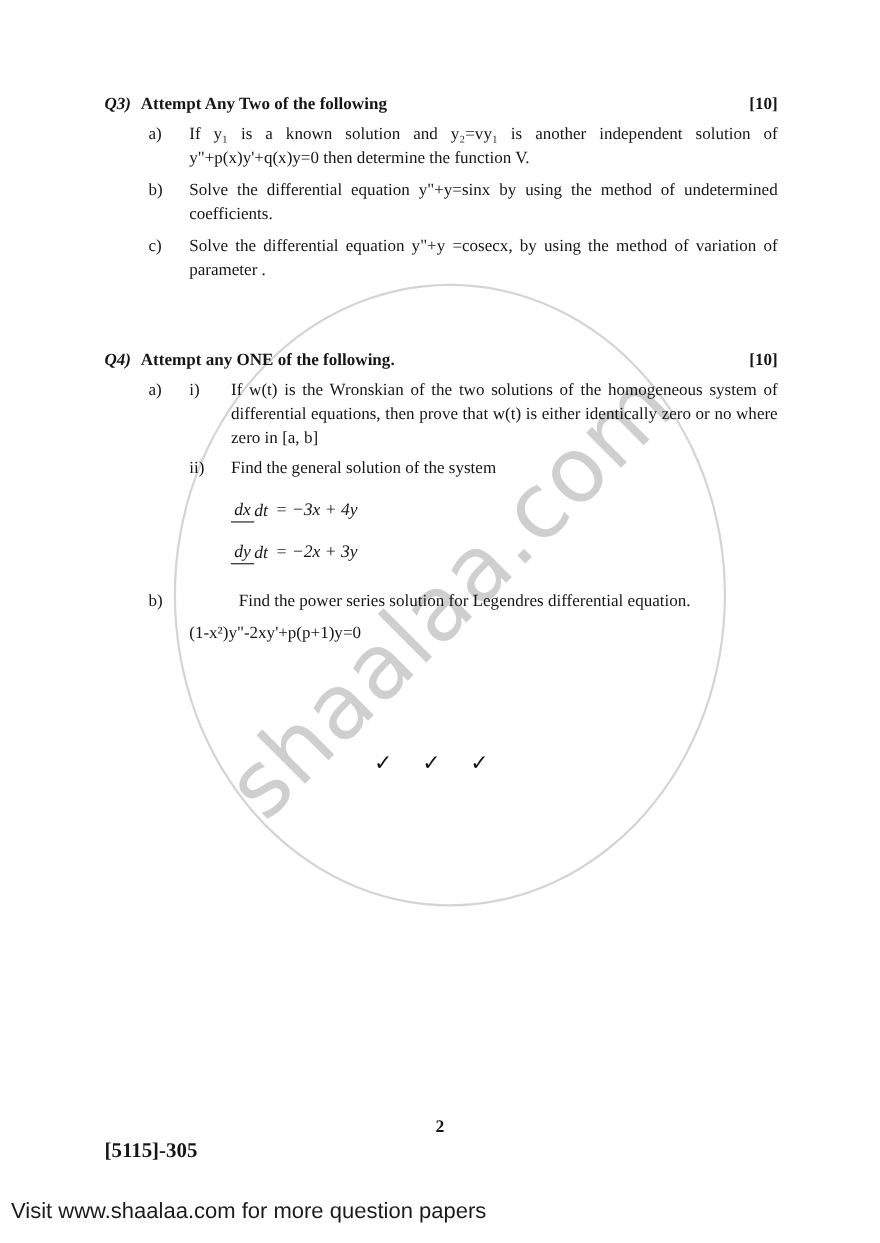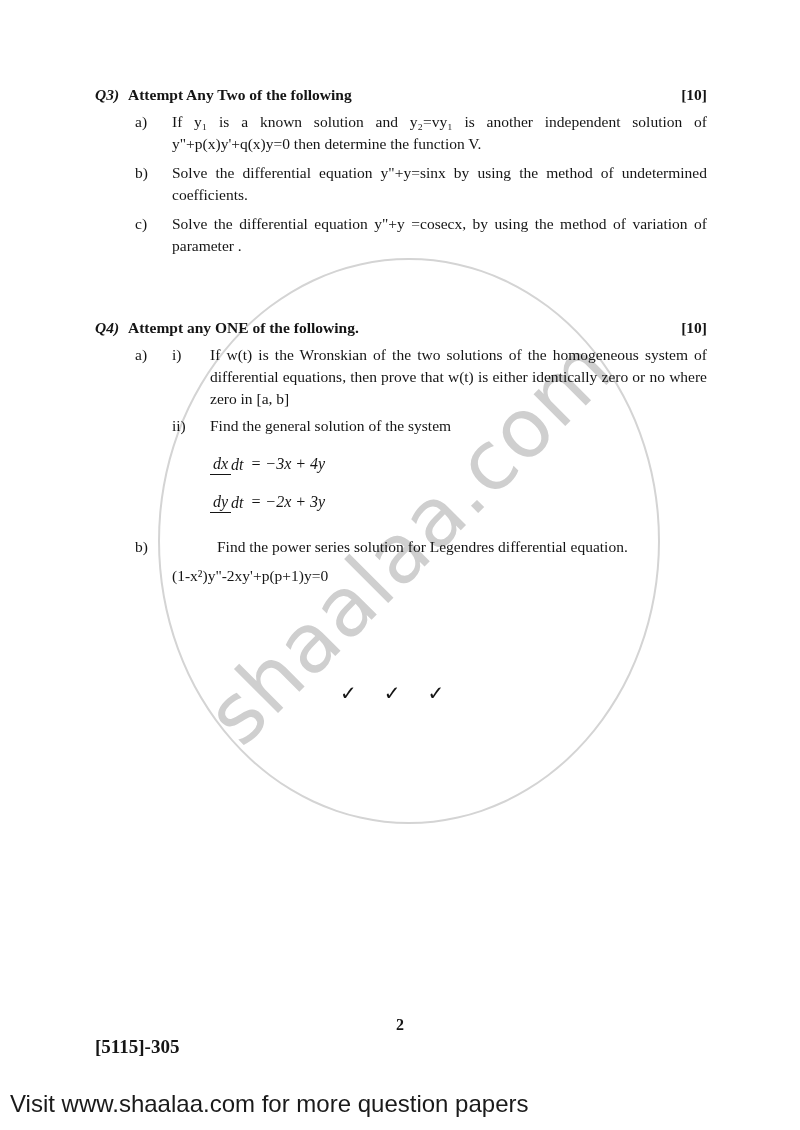--- a/index.html
+++ b/index.html
@@ -118,21 +118,21 @@
     font-size: 16px;
     z-index: 1;
   }
 
   
   .visit-bar {
     position: absolute;
     left: 10px;
     top: 1090px;
     font-family: "Liberation Sans", "DejaVu Sans", sans-serif;
-    font-size: 24px;
+    font-size: 20px;
     color: #1a1a1a;
     z-index: 1;
   }
 </style>
 </head>
 <body>
 
 <div class="sheet">
 
   <div class="watermark-circle">

